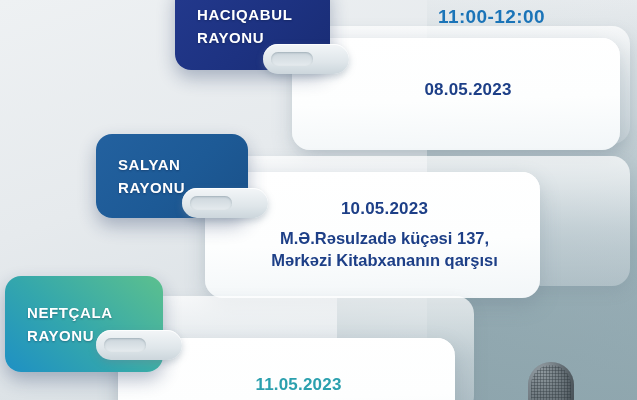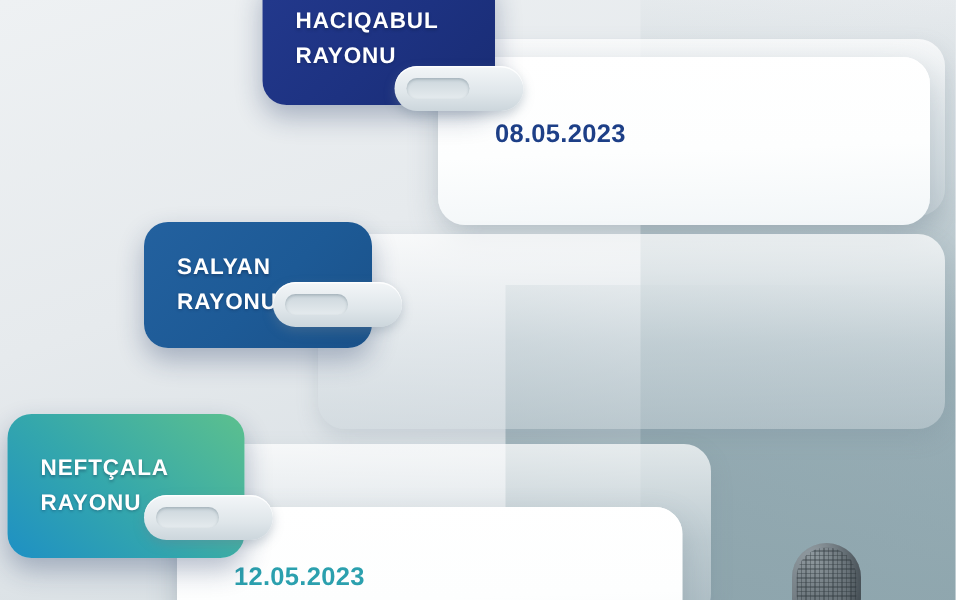--- a/index.html
+++ b/index.html
@@ -90,20 +90,21 @@
     background: linear-gradient(178deg, #ffffff 0%, #fdfefe 55%, #f2f6f8 100%);
     box-shadow: 0 8px 20px rgba(110,130,142,0.30),
                 0 1px 0 rgba(255,255,255,0.9) inset;
   }
   .card-body {
     position: absolute;
     left: 0;
     right: 0;
     top: 50%;
     transform: translateY(-50%);
+    text-align: center;
     padding: 0 14px;
     box-sizing: border-box;
     margin-left: 24px;
   }
   .card-date {
     font-size: 17px;
     font-weight: bold;
     letter-spacing: .2px;
     line-height: 1.25;
     margin-bottom: 9px;
@@ -187,35 +188,43 @@
       <div class="card-date navy">08.05.2023</div>
     </div>
   </div>
 
   <div class="badge badge-haciqabul" style="left:175px; top:-18px; width:155px; height:88px;">
     <div class="badge-text">HACIQABUL
 RAYONU</div>
   </div>
   <div class="link" style="left:263px; top:44px;"></div>
 
+  <div class="time" style="left:438px; top:6px;">11:00-12:00</div>
 
   <div class="ghost" style="left:212px; top:156px; width:418px; height:130px;"></div>
 
-
-  <div class="badge badge-salyan" style="left:96px; top:148px; width:152px; height:84px;">
+  <div class="card" style="left:205px; top:172px; width:335px; height:126px;">
+    <div class="card-body">
+      <div class="card-date navy">10.05.2023</div>
+      <div class="card-addr navy" style="white-space:pre-line;">M.Ə.Rəsulzadə küçəsi 137,
+Mərkəzi Kitabxananın qarşısı</div>
+    </div>
+  </div>
+
+  <div class="badge badge-salyan" style="left:96px; top:134px; width:152px; height:84px;">
     <div class="badge-text">SALYAN
 RAYONU</div>
   </div>
   <div class="link" style="left:182px; top:188px;"></div>
 
   <div class="ghost" style="left:122px; top:296px; width:352px; height:118px;"></div>
 
   <div class="card" style="left:118px; top:338px; width:337px; height:110px;">
     <div class="card-body" style="top:36px; transform:none;">
-      <div class="card-date teal">12.05.2023</div>
+      <div class="card-date teal">11.05.2023</div>
       <div class="card-addr teal" style="white-space:pre-line;"></div>
     </div>
   </div>
 
   <div class="badge badge-neftcala" style="left:5px; top:276px; width:158px; height:96px;">
     <div class="badge-text">NEFTÇALA
 RAYONU</div>
   </div>
   <div class="link" style="left:96px; top:330px;"></div>
 

